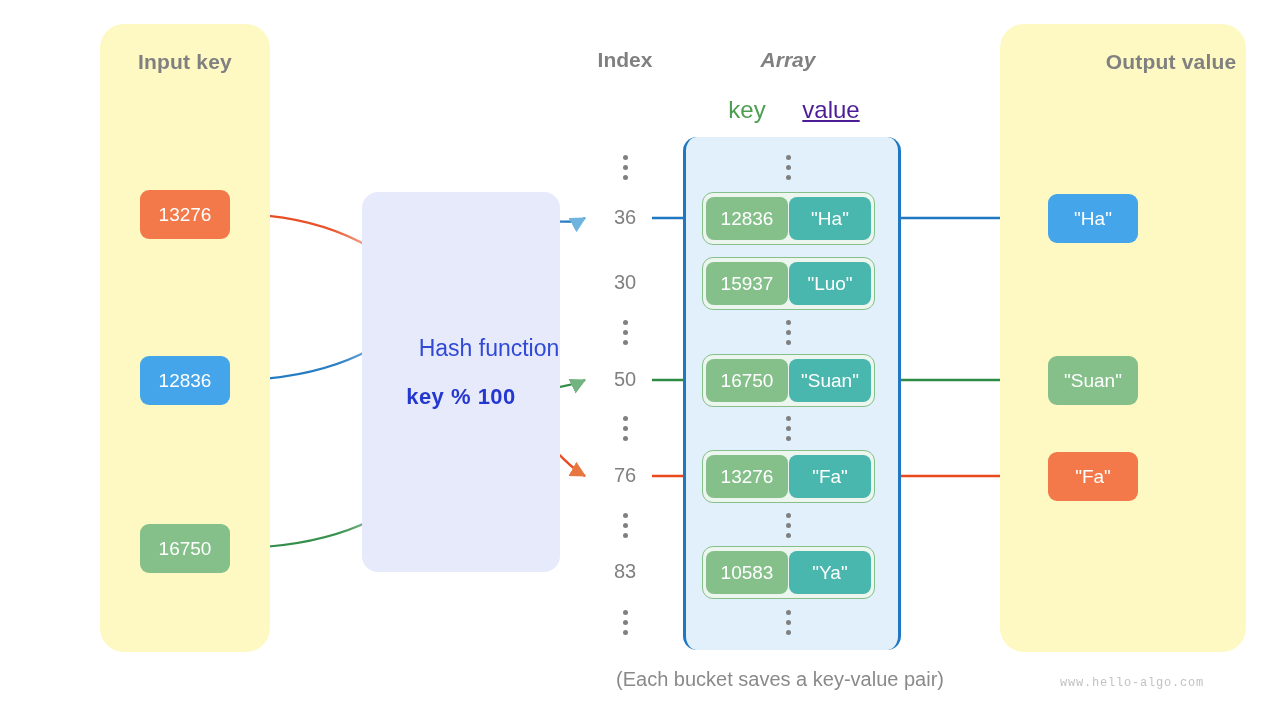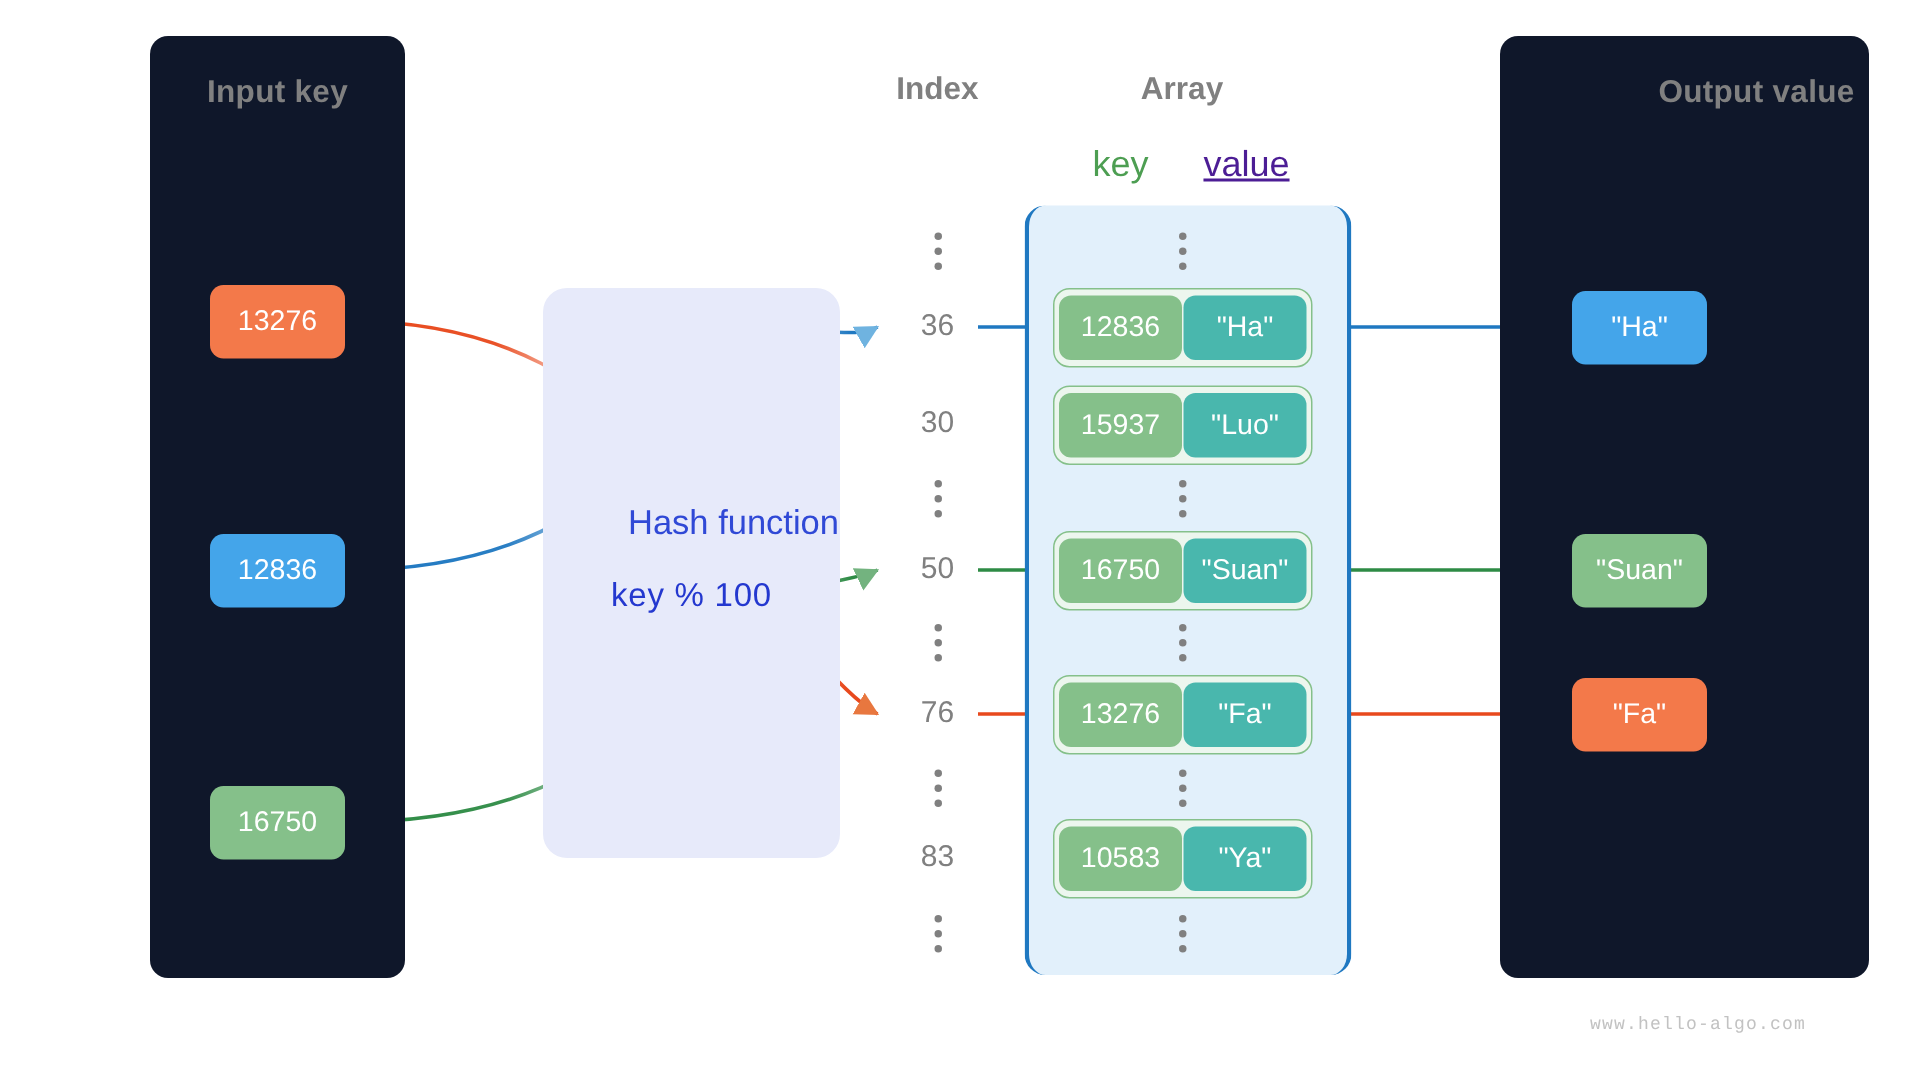--- a/index.html
+++ b/index.html
@@ -2,21 +2,21 @@
 <html><head>
 <meta charset="utf-8">
 <style>
   html,body{margin:0;padding:0;background:#fff;}
   body{width:1280px;height:720px;position:relative;overflow:hidden;
        font-family:"Liberation Sans","DejaVu Sans",sans-serif;}
 
   #stage{position:absolute;left:0;top:0;width:1280px;height:720px;}
 
   
-  .panel{position:absolute;background:#0f172a;border-radius:12px;}
+  .panel{position:absolute;background:#fef9c3;border-radius:24px;}
   #panel-input{left:100px;top:24px;width:170px;height:628px;}
   #panel-output{left:1000px;top:24px;width:198px;height:628px;padding-left:48px;}
 
   .panel-title{position:absolute;width:100%;text-align:center;
       font-size:21px;font-weight:bold;color:#808080;letter-spacing:.2px;}
   #panel-input .panel-title{top:26px;}
   #panel-output .panel-title{top:26px;}
 
   
   .pill{position:absolute;border-radius:9px;color:#fff;font-size:19px;
@@ -27,27 +27,27 @@
 
   .in-pill{left:140px;width:90px;height:49px;}
   .out-pill{left:1048px;width:90px;height:49px;}
 
   
   #hashbox{position:absolute;left:362px;top:192px;width:198px;height:380px;
       background:#e7eafa;border-radius:16px;}
   #hashbox .hf-line1{position:absolute;top:143px;width:100%;text-align:center;
       font-size:23px;color:#3049d6;padding-left:28px;}
   #hashbox .hf-line2{position:absolute;top:192px;width:100%;text-align:center;
-      font-size:22px;font-weight:normal;color:#2438cf;letter-spacing:.5px;}
+      font-size:22px;font-weight:bold;color:#2438cf;letter-spacing:.5px;}
 
   
   .col-head{position:absolute;font-size:21px;font-weight:bold;color:#808080;
       text-align:center;}
   #head-index{left:570px;top:48px;width:110px;}
-  #head-array{left:700px;top:48px;width:176px;}
+  #head-array{left:700px;top:48px;width:176px;font-style:italic;}
 
   .sub-head{position:absolute;font-size:24px;text-align:center;}
   #head-key{left:706px;top:96px;width:82px;color:#4d9e52;}
   #head-value{left:790px;top:96px;width:82px;color:#4c1d95;text-decoration:underline;}
 
   
   .idx{position:absolute;left:585px;width:80px;text-align:center;
        font-size:20px;color:#808080;}
   .vdots{position:absolute;width:6px;display:flex;flex-direction:column;
          gap:5px;align-items:center;}
@@ -244,15 +244,16 @@
       <i></i>
     </div>
 
   <div class="panel" id="panel-output">
     <div class="panel-title">Output value</div>
   </div>
   <div class="pill out-pill blue" style="top:194px;">"Ha"</div>
   <div class="pill out-pill green" style="top:356px;">"Suan"</div>
   <div class="pill out-pill orange" style="top:452px;">"Fa"</div>
 
+  <div id="caption">(Each bucket saves a key-value pair)</div>
   <div id="watermark">www.hello-algo.com</div>
 
 </div>
 
 </body></html>

